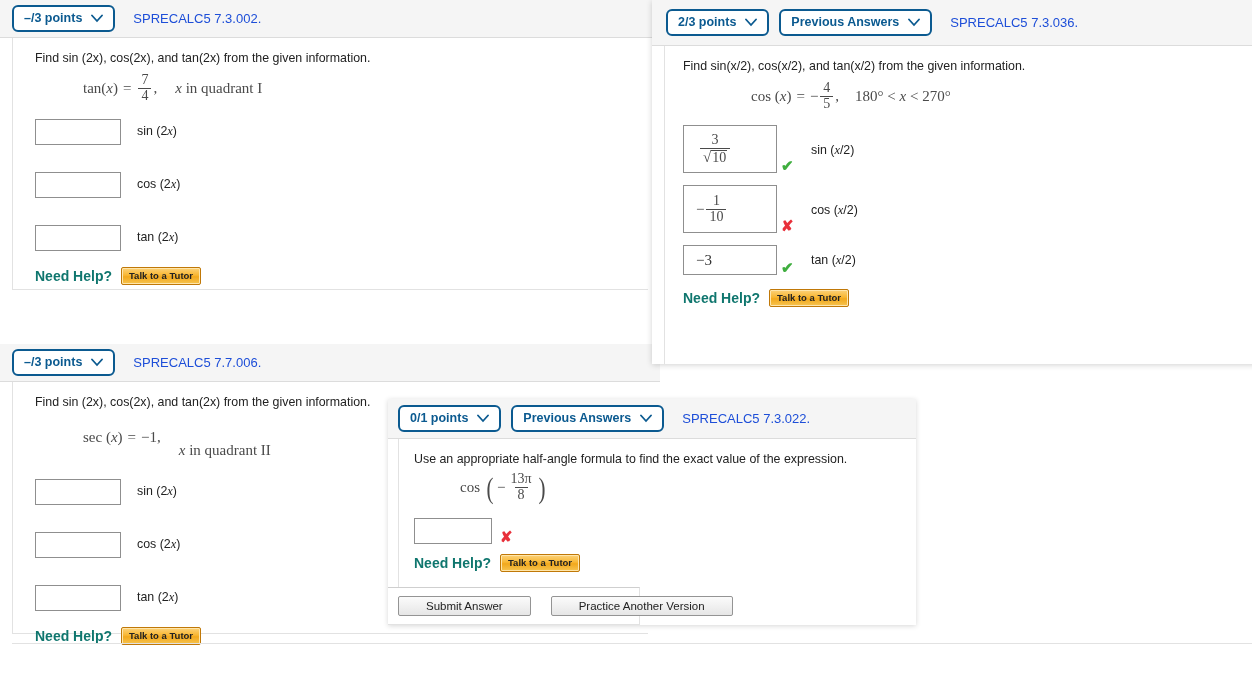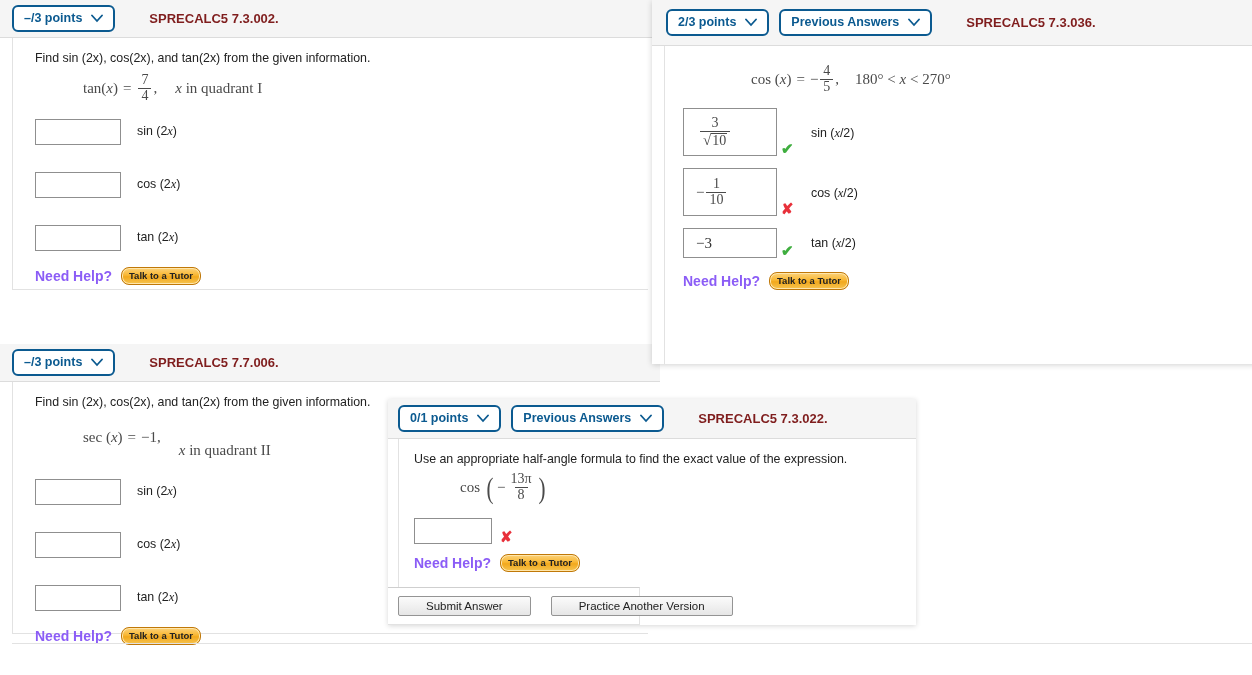--- a/index.html
+++ b/index.html
@@ -38,23 +38,23 @@
     display: inline-flex;
     align-items: center;
     gap: 9px;
     line-height: 1;
     white-space: nowrap;
     cursor: pointer;
   }
   .pill .chev { display: inline-block; width: 12px; height: 9px; }
   .qcode {
     font-size: 13px;
-    font-weight: bold;
-    color: #7f1d1d;
-    margin-left: 24px;
+    font-weight: normal;
+    color: #1d4ed8;
+    margin-left: 8px;
     white-space: nowrap;
   }
 
   .panel-body {
     padding: 10px 0 10px 22px;
     background: #ffffff;
     position: relative;
   }
   .prompt {
     font-size: 12.4px;
@@ -137,29 +137,29 @@
   .radical .rad-body { border-top: 1px solid #4a4a4a; padding: 0 1px; }
 
   
   .needhelp {
     display: flex;
     align-items: center;
     gap: 9px;
     margin-top: 16px;
   }
   .needhelp-label {
-    color: #8b5cf6;
+    color: #0f766e;
     font-weight: bold;
     font-size: 14px;
   }
   .tutor-btn {
     border: 1px solid #c07808;
     background: linear-gradient(to bottom, #fcd27a 0%, #f8b733 45%, #f2a81c 55%, #f6c450 100%);
     box-shadow: inset 0 0 0 1px #ffe6ab;
-    border-radius: 8px;
+    border-radius: 2px;
     font-size: 9.5px;
     font-weight: bold;
     color: #222222;
     padding: 3px 7px;
     line-height: 1;
     cursor: pointer;
     white-space: nowrap;
   }
 
   
@@ -389,20 +389,21 @@
       </span>
       <span class="pill">
         <span>Previous Answers</span>
         <svg class="chev" viewBox="0 0 12 9">
           <path d="M1 1.5 L6 7 L11 1.5" stroke="#0b5a90" stroke-width="1.8" fill="none" stroke-linecap="round"></path>
         </svg>
       </span>
       <span class="qcode">SPRECALC5 7.3.036.</span>
     </div>
     <div class="panel-body">
+      <div class="prompt">Find sin(x/2), cos(x/2), and tan(x/2) from the given information.</div>
 
       <div style="margin:8px 0 0 68px;">
         <span class="math">
           <span class="op">cos</span>&nbsp;<span class="op">(</span><span class="it">x</span><span class="op">)</span>
           <span style="padding:0 5px;">=</span>
           <span>−</span>
           <span class="frac">
             <span class="num">4</span>
             <span class="den">5</span>
           </span>

